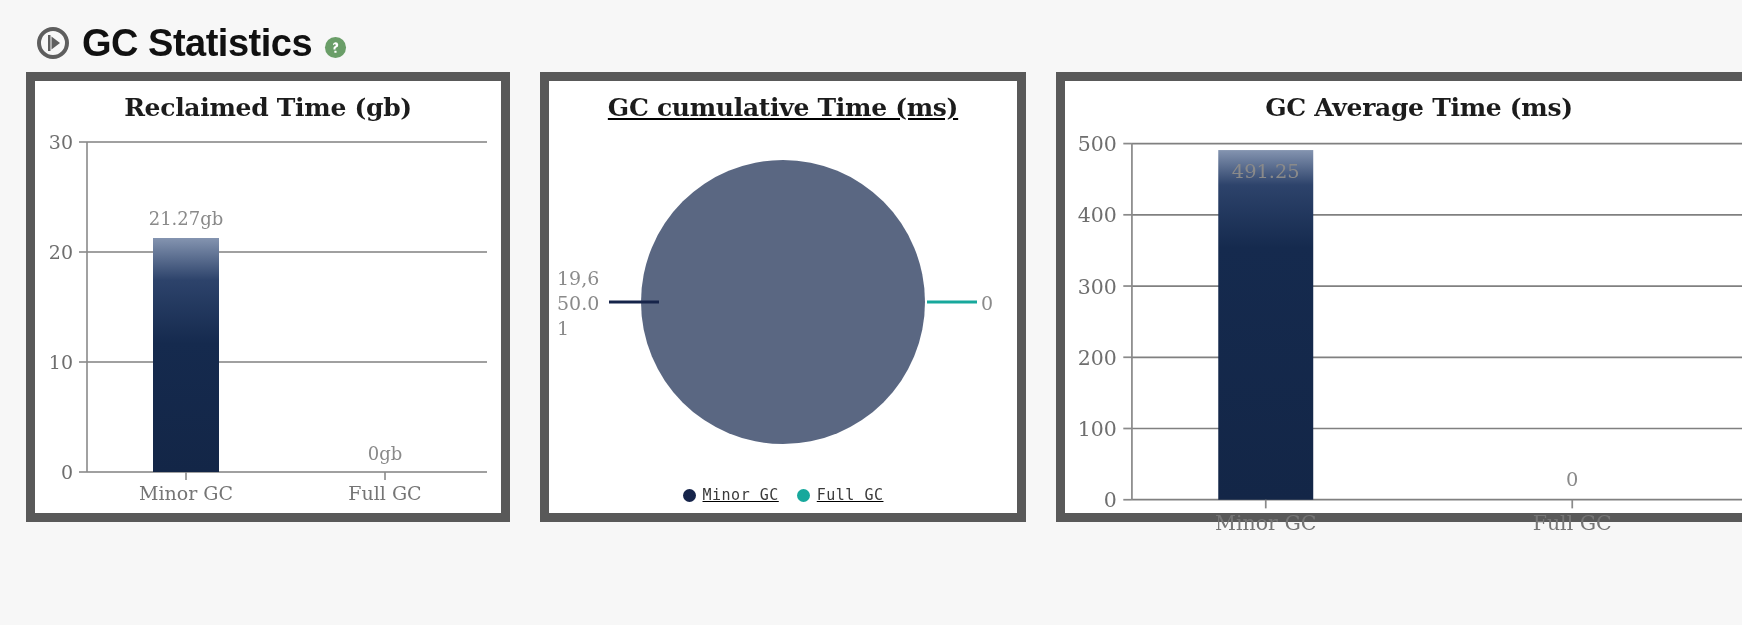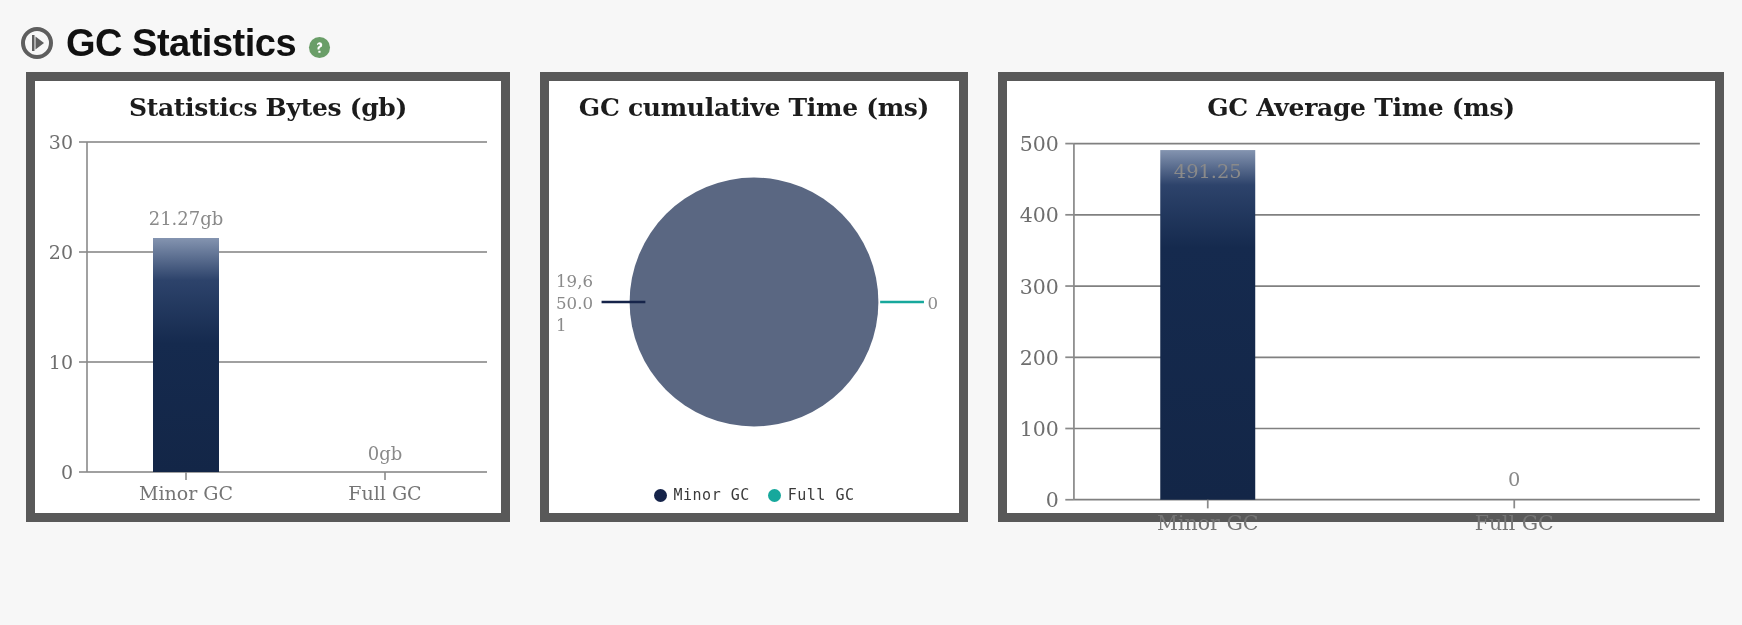--- a/index.html
+++ b/index.html
@@ -10,21 +10,21 @@
     background: #f7f7f7;
     font-family: "Liberation Sans", sans-serif;
     overflow: hidden;
   }
 
   
   .header {
     display: flex;
     align-items: center;
     gap: 12px;
-    padding: 14px 0 0 20px;
+    padding: 14px 0 0 36px;
     height: 72px;
   }
   .compass-icon { width: 34px; height: 34px; flex: 0 0 34px; display: block; }
   .page-title {
     font-size: 38px;
     font-weight: bold;
     color: #111111;
     letter-spacing: -0.5px;
     line-height: 1;
     font-family: "Liberation Sans", sans-serif;
@@ -44,21 +44,21 @@
     flex: 0 0 auto;
     position: relative;
   }
   .panel-inner {
     background: #ffffff;
     position: relative;
     width: 100%;
     height: 100%;
   }
   .panel-1 { width: 484px; height: 450px; }
-  .panel-2 { width: 428px; height: 450px; }
+  .panel-2 { width: 486px; height: 450px; text-decoration: underline; }
   .panel-3 { width: 726px; height: 450px; }
 
   .chart-title {
     text-align: center;
     font-family: "DejaVu Serif", "Liberation Serif", serif;
     font-weight: bold;
     font-size: 25px;
     color: #1c1c1c;
     padding-top: 12px;
     letter-spacing: -0.3px;
@@ -125,21 +125,21 @@
     <circle cx="12" cy="12" r="11" fill="#6a9e68"></circle>
     <path d="M9.3 9.0 a2.8 2.8 0 1 1 3.6 2.9 c-0.7 0.3 -0.9 0.8 -0.9 1.5 l0 0.6 l-2.1 0 l0 -0.9 c0 -1.2 0.5 -1.9 1.5 -2.3 c0.6 -0.3 0.9 -0.6 0.9 -1.1 c0 -0.6 -0.5 -1.0 -1.1 -1.0 c-0.6 0 -1.1 0.4 -1.2 1.0 Z" fill="#ffffff"></path>
     <rect x="10.8" y="15.3" width="2.3" height="2.3" rx="0.3" fill="#ffffff"></rect>
   </svg>
 </div>
 
 <div class="panels">
 
   <div class="panel panel-1">
     <div class="panel-inner">
-      <div class="chart-title">Statistics Bytes (gb)</div>
+      <div class="chart-title">Reclaimed Time (gb)</div>
 
       <svg class="bar-svg" viewBox="0 0 466 395">
 
         <defs>
           <linearGradient id="barGrad1" x1="0" y1="0" x2="0" y2="1">
             <stop offset="0%" stop-color="#8494b0"></stop>
             <stop offset="18%" stop-color="#2d436b"></stop>
             <stop offset="45%" stop-color="#152a4e"></stop>
             <stop offset="100%" stop-color="#132647"></stop>
           </linearGradient>

